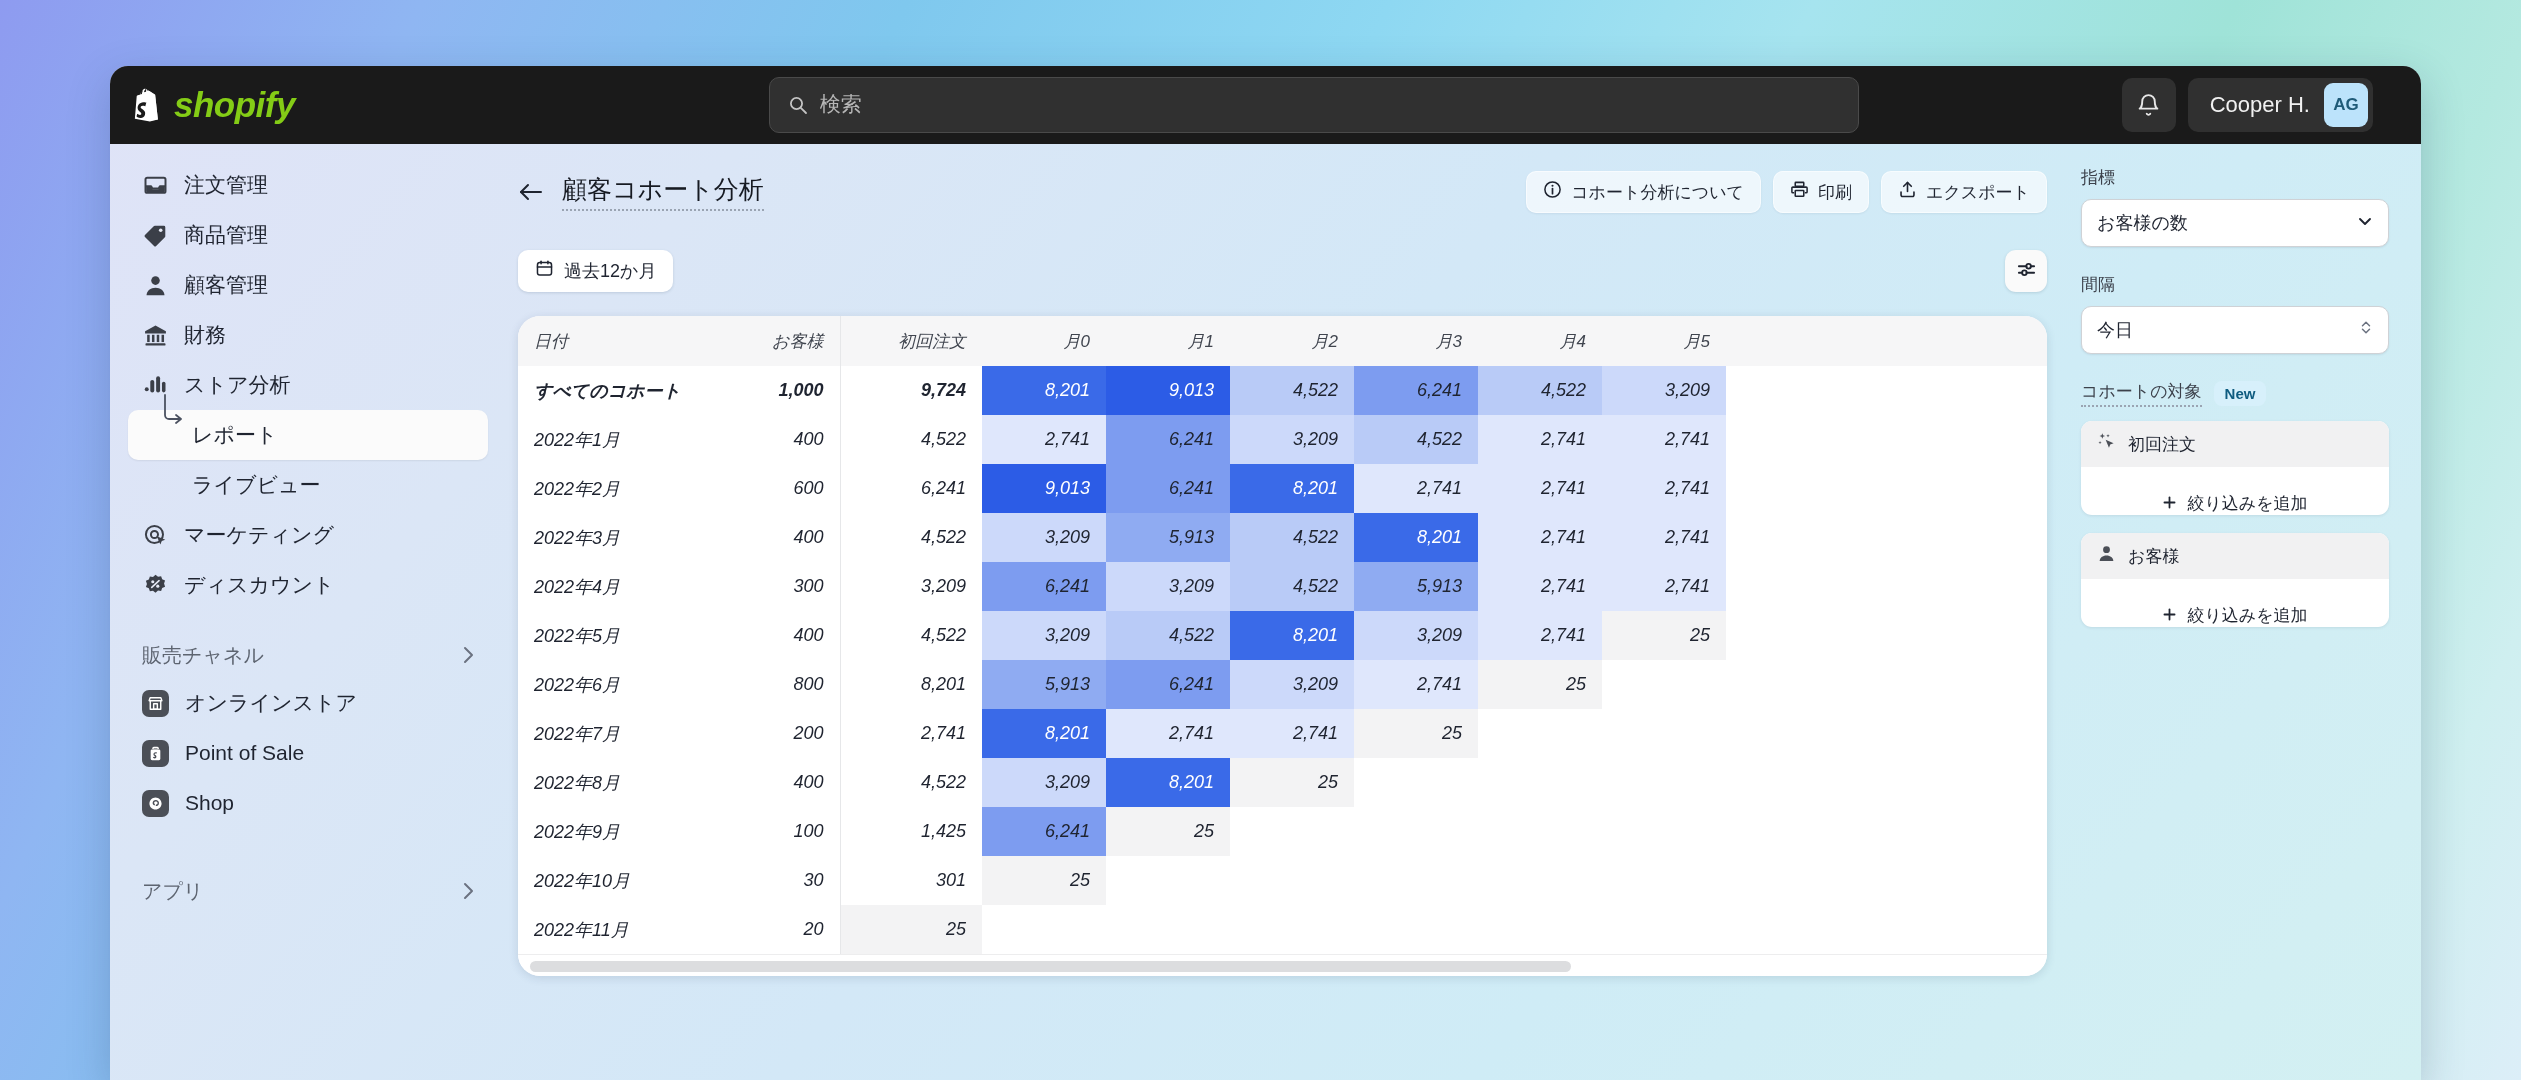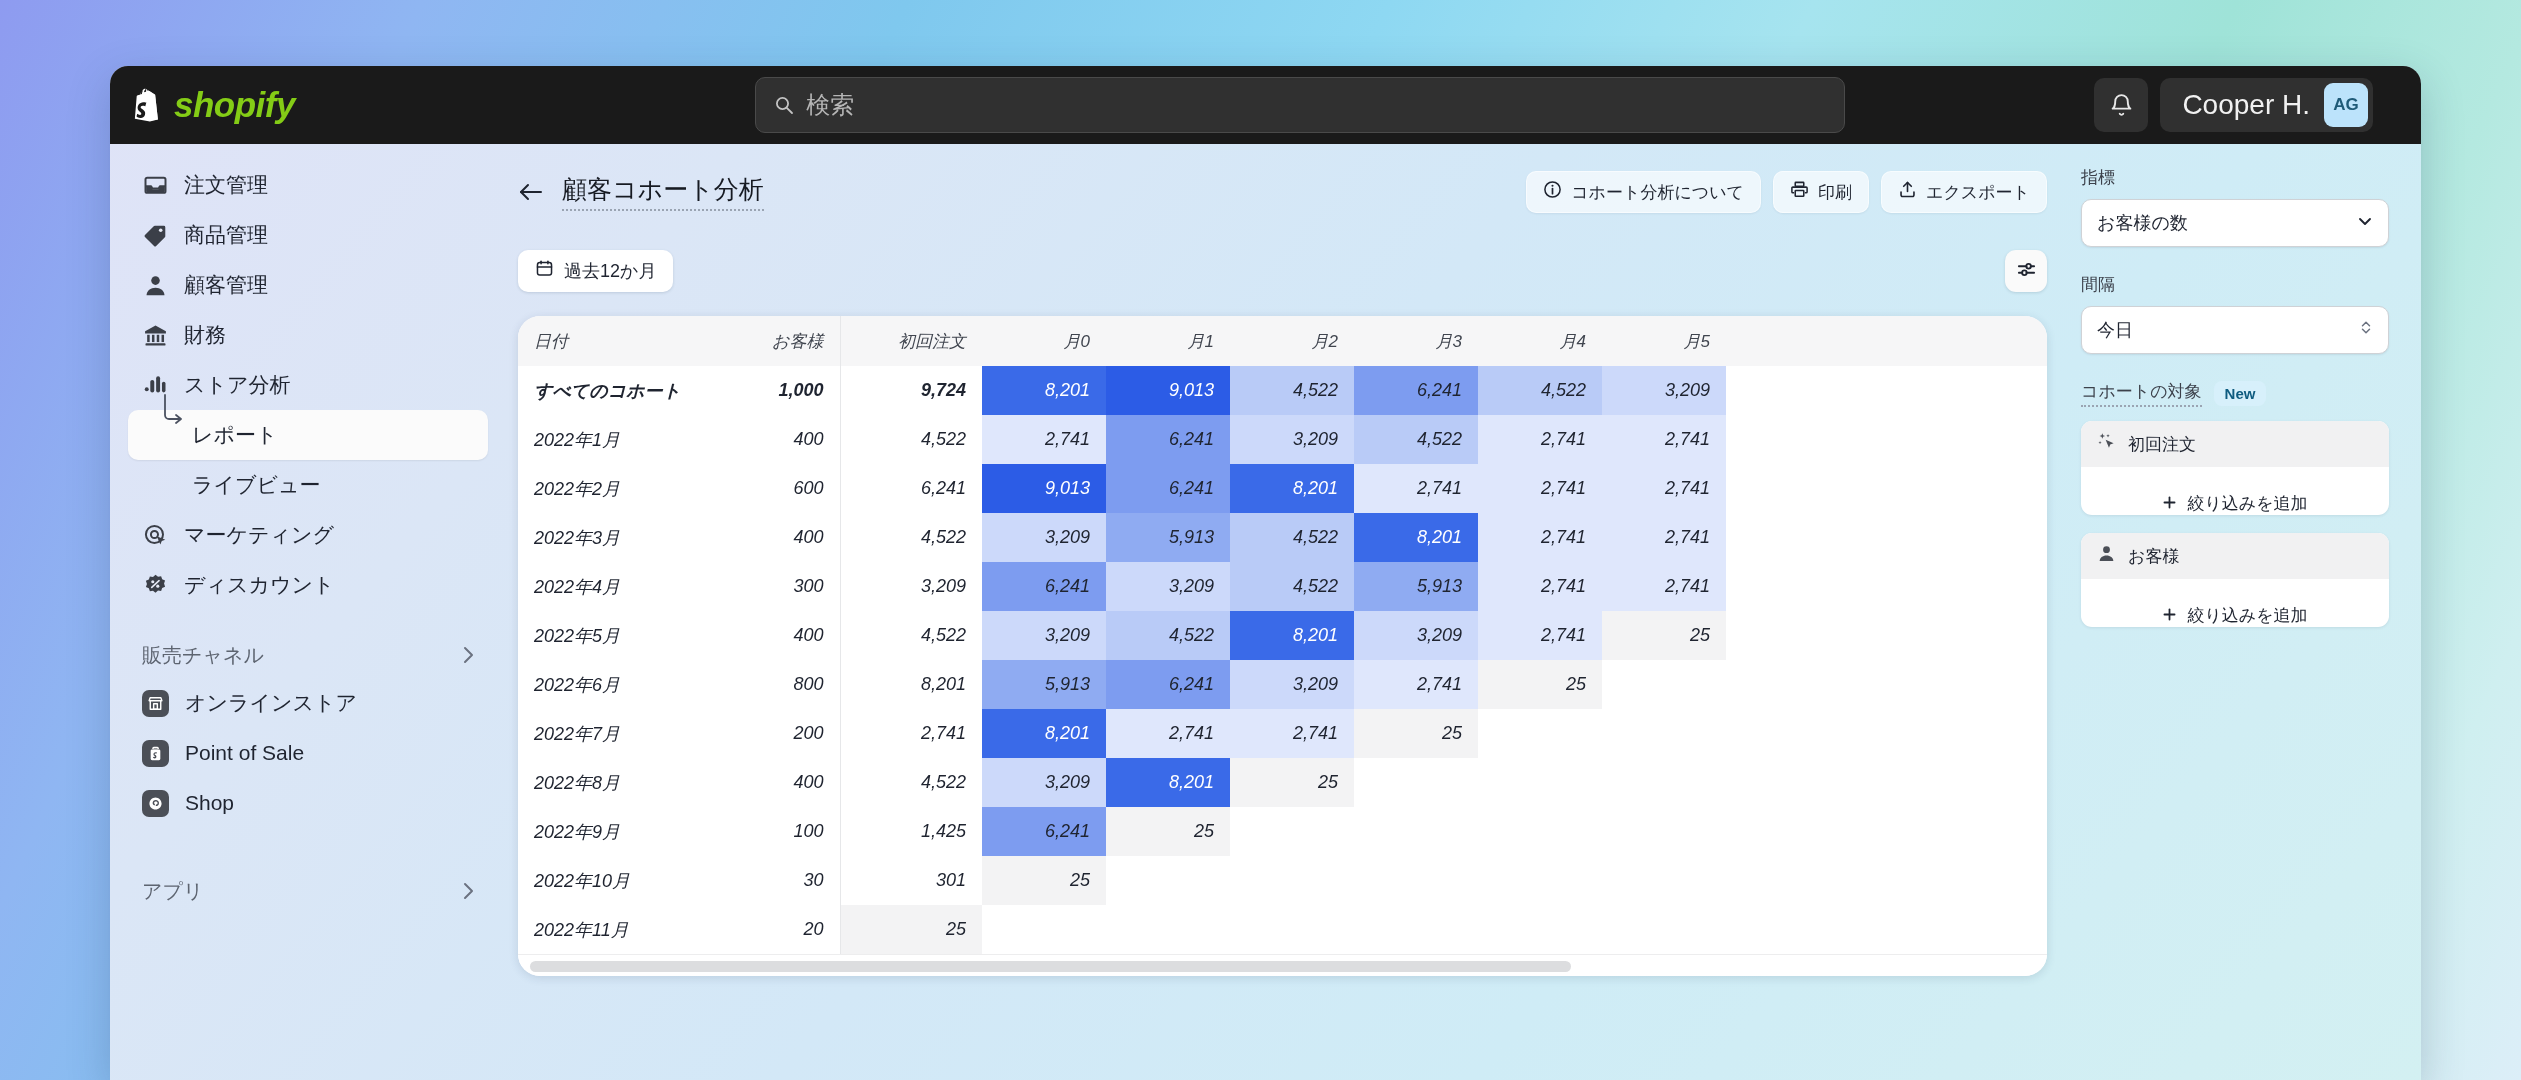--- a/index.html
+++ b/index.html
@@ -32,27 +32,27 @@
   #brand .logo-text { font-size:35px; font-weight:700; font-style:italic; color:#84cc16; letter-spacing:-.5px; }
   #searchwrap { flex:1; display:flex; justify-content:center; }
   #searchbox {
     width: 1090px; height: 56px; background:#303030;
     border:1px solid #4a4a4a; border-radius:10px;
     display:flex; align-items:center; gap:12px; padding:0 18px;
   }
   #searchbox .mag { width:20px; height:20px; flex:none; }
   #searchbox input {
     flex:1; background:transparent; border:none; outline:none;
-    color:#f97316; font-size:24px; font-family:Liberation Serif, serif;
+    color:#f97316; font-size:21px; font-family:Liberation Mono, monospace;
   }
   #searchbox input::placeholder { color:#b5b5b5; }
   #topright { display:flex; align-items:center; gap:12px; padding-right:48px; }
   #bell-btn { width:54px; height:54px; background:#303030; border-radius:10px; display:flex; align-items:center; justify-content:center; }
   #user-chip { height:54px; background:#303030; border-radius:10px; display:flex; align-items:center; gap:14px; padding-left:22px; padding-right:5px; }
-  #user-chip .uname { color:#f1f1f1; font-size:28px;text-align:right; }
+  #user-chip .uname { color:#f1f1f1; font-size:22px;text-align:right; }
   #avatar { width:44px; height:44px; border-radius:9px; background:#bce3fb; color:#1f5b78; font-size:17px; font-weight:600; display:flex; align-items:center; justify-content:center; }
   
   #body-split { display:flex; height: 936px; }
   
   #sidebar { width: 396px; flex:none; padding: 16px 18px 0 18px; position:relative; }
   .nav-item {
     display:flex; align-items:center; gap:16px;
     height: 50px; padding: 0 14px; border-radius: 10px;
     font-size: 21px; color:#1f2430; position:relative;
   }

